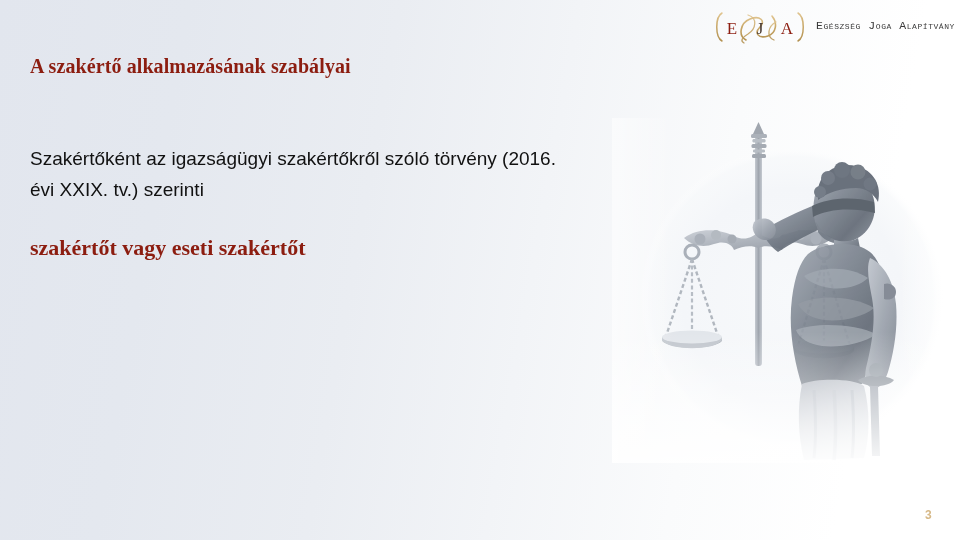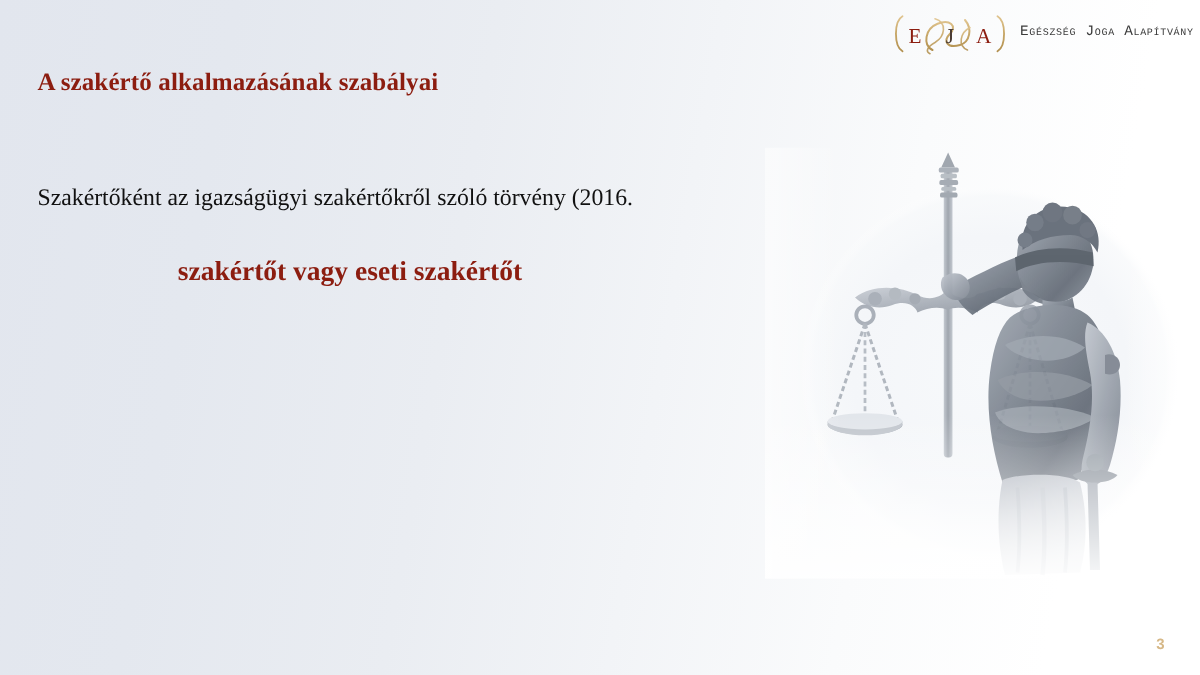--- a/index.html
+++ b/index.html
@@ -72,32 +72,32 @@
   }
 
   
   #body-copy {
     position: absolute;
     left: 30px;
     top: 143px;
     width: 620px;
   }
   .body-line {
-    font-family: Liberation Serif, serif;
+    font-family: Liberation Sans, sans-serif;
     font-size: 19px;
     line-height: 31px;
     color: #111111;
     white-space: pre;
   }
   #emphasis-line {
     font-family: "Liberation Serif", serif;
     font-weight: bold;
     font-size: 22px;
     color: #8c1d10;
-    text-align: center;
+    text-align: left;
     width: 500px;
     margin: 0;
     padding: 0;
     white-space: pre;
   }
   .spacer-sm { height: 30px; }
   .spacer-md { height: 28px; }
 
   
   #justice-art {
@@ -153,20 +153,21 @@
       </svg>
     </div>
 
     <div id="logo-wordmark">Egészség Joga Alapítvány</div>
   </div>
 
   <div id="slide-title">A szakértő alkalmazásának szabályai</div>
 
   <div id="body-copy">
     <div class="body-line">Szakértőként az igazságügyi szakértőkről szóló törvény (2016.</div>
+    <div class="body-line">évi XXIX. tv.) szerinti</div>
 
     <div class="spacer-sm"></div>
 
     <div id="emphasis-line">szakértőt vagy eseti szakértőt</div>
 
     <div class="spacer-md"></div>
 
   </div>
 
   <div id="justice-art">

